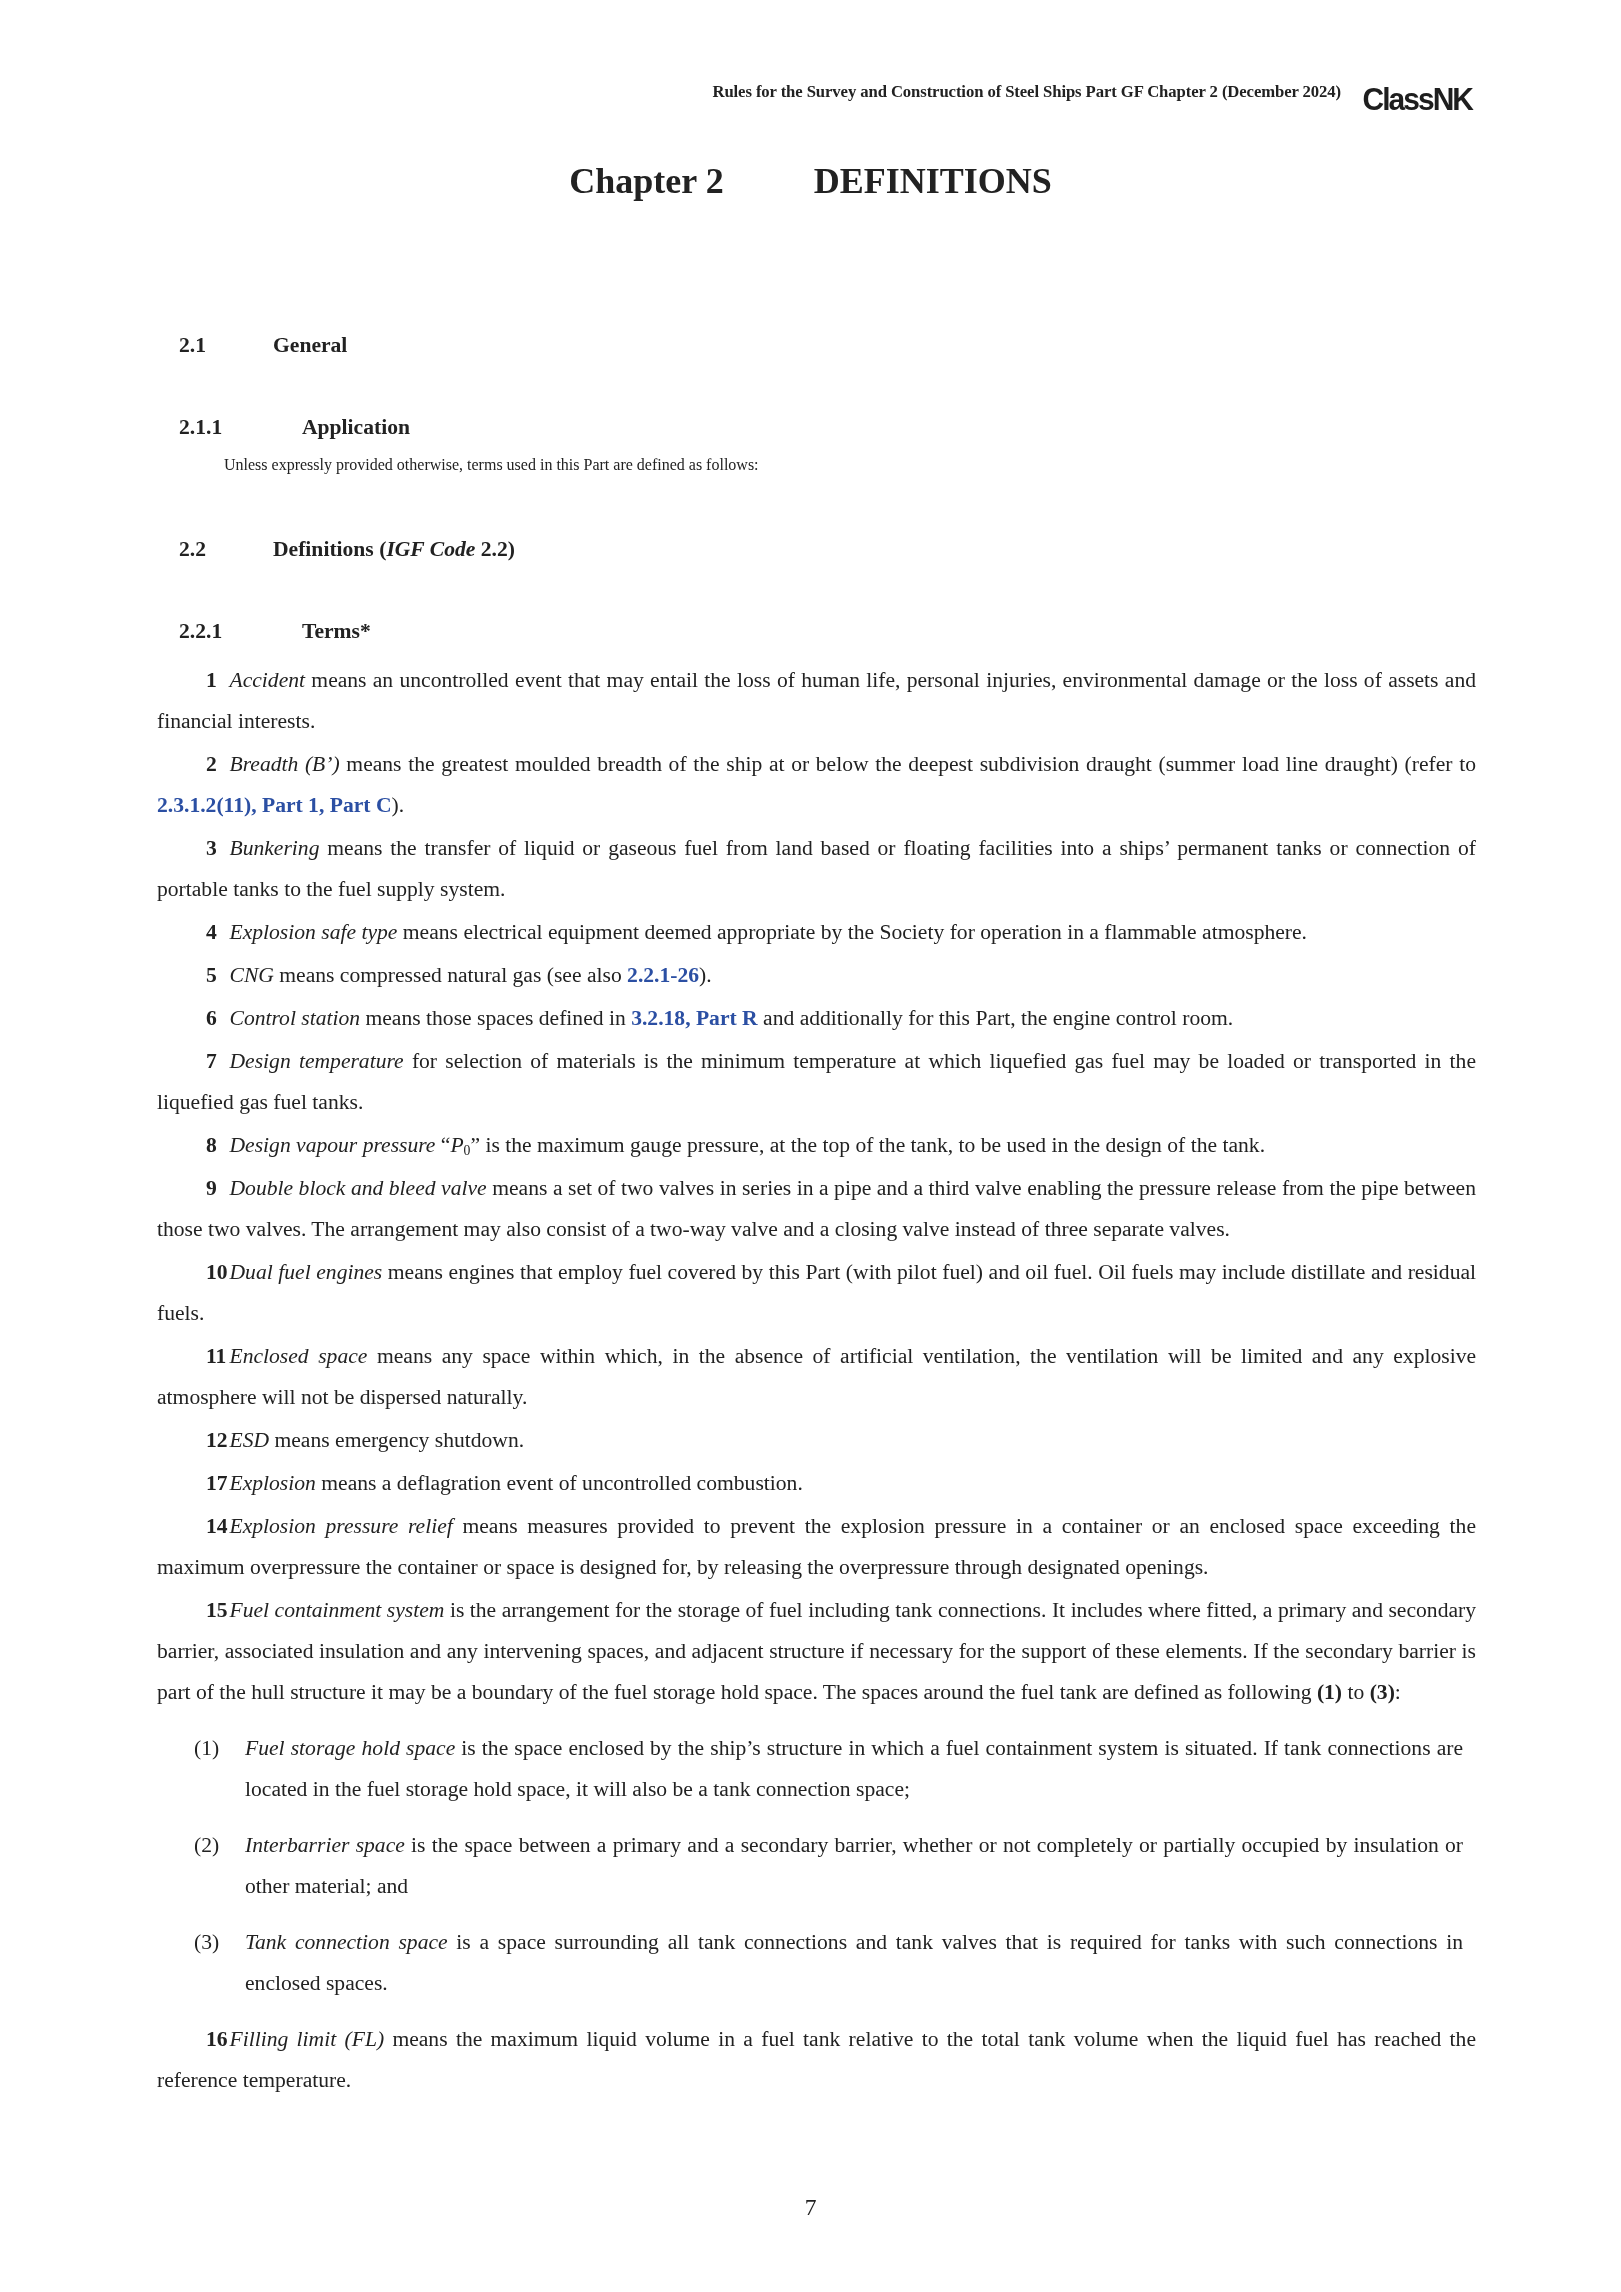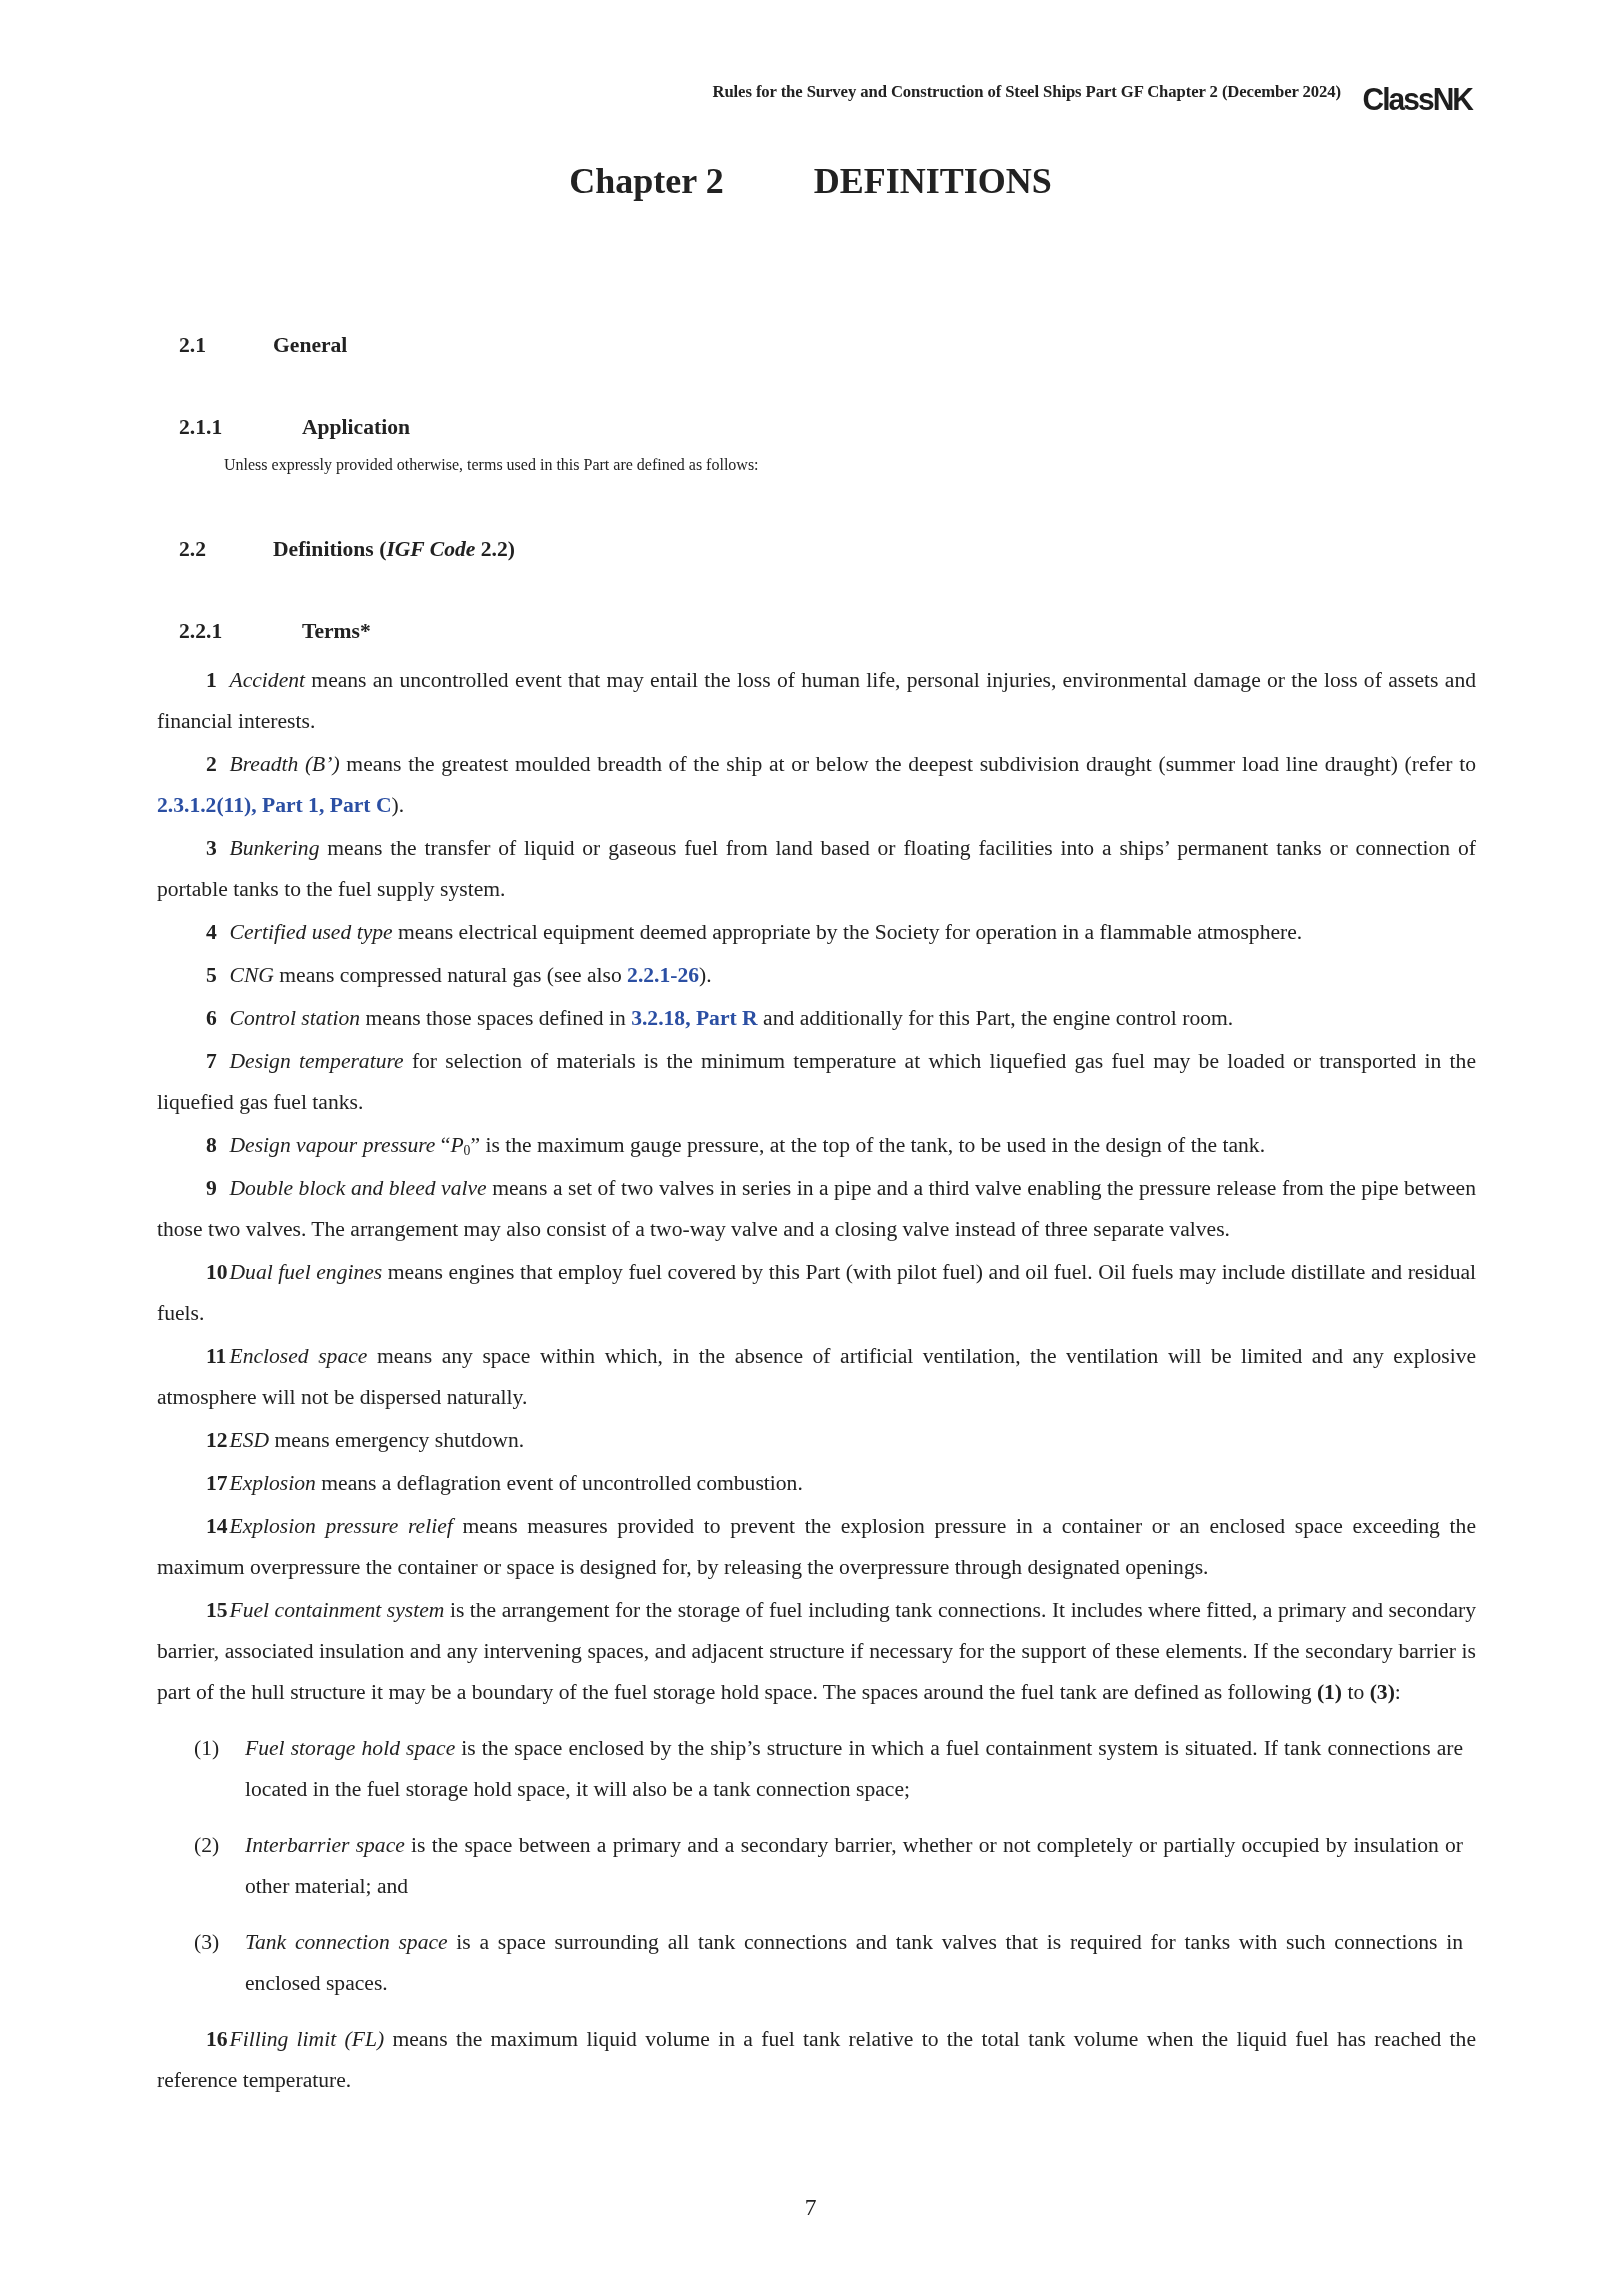--- a/index.html
+++ b/index.html
@@ -60,21 +60,21 @@
   </div>
 
   <div class="body">
 
     <p class="para"><span class="pn">1</span><em>Accident</em><span> means an uncontrolled event that may entail the loss of human life, personal injuries, environmental damage or the loss of assets and financial interests.</span></p>
 
     <p class="para"><span class="pn">2</span><em>Breadth (B’)</em><span> means the greatest moulded breadth of the ship at or below the deepest subdivision draught (summer load line draught) (refer to </span><a class="link" style="color: rgb(43, 79, 163);">2.3.1.2(11), Part 1, Part C</a><span>).</span></p>
 
     <p class="para"><span class="pn">3</span><em>Bunkering</em><span> means the transfer of liquid or gaseous fuel from land based or floating facilities into a ships’ permanent tanks or connection of portable tanks to the fuel supply system.</span></p>
 
-    <p class="para"><span class="pn">4</span><em>Certified used type</em><span> means electrical equipment deemed appropriate by the Society for operation in a flammable atmosphere.</span></p>
+    <p class="para"><span class="pn">4</span><em>Explosion safe type</em><span> means electrical equipment deemed appropriate by the Society for operation in a flammable atmosphere.</span></p>
 
     <p class="para"><span class="pn">5</span><em>CNG</em><span> means compressed natural gas (see also </span><a class="link" style="color: rgb(43, 79, 163);">2.2.1-26</a><span>).</span></p>
 
     <p class="para"><span class="pn">6</span><em>Control station</em><span> means those spaces defined in </span><a class="link" style="color: rgb(43, 79, 163);">3.2.18, Part R</a><span> and additionally for this Part, the engine control room.</span></p>
 
     <p class="para"><span class="pn">7</span><em>Design temperature</em><span> for selection of materials is the minimum temperature at which liquefied gas fuel may be loaded or transported in the liquefied gas fuel tanks.</span></p>
 
     <p class="para"><span class="pn">8</span><em>Design vapour pressure</em><span> “</span><em>P</em><sub>0</sub><span>”</span><span> is the maximum gauge pressure, at the top of the tank, to be used in the design of the tank.</span></p>
 
     <p class="para"><span class="pn">9</span><em>Double block and bleed valve</em><span> means a set of two valves in series in a pipe and a third valve enabling the pressure release from the pipe between those two valves. The arrangement may also consist of a two-way valve and a closing valve instead of three separate valves.</span></p>

